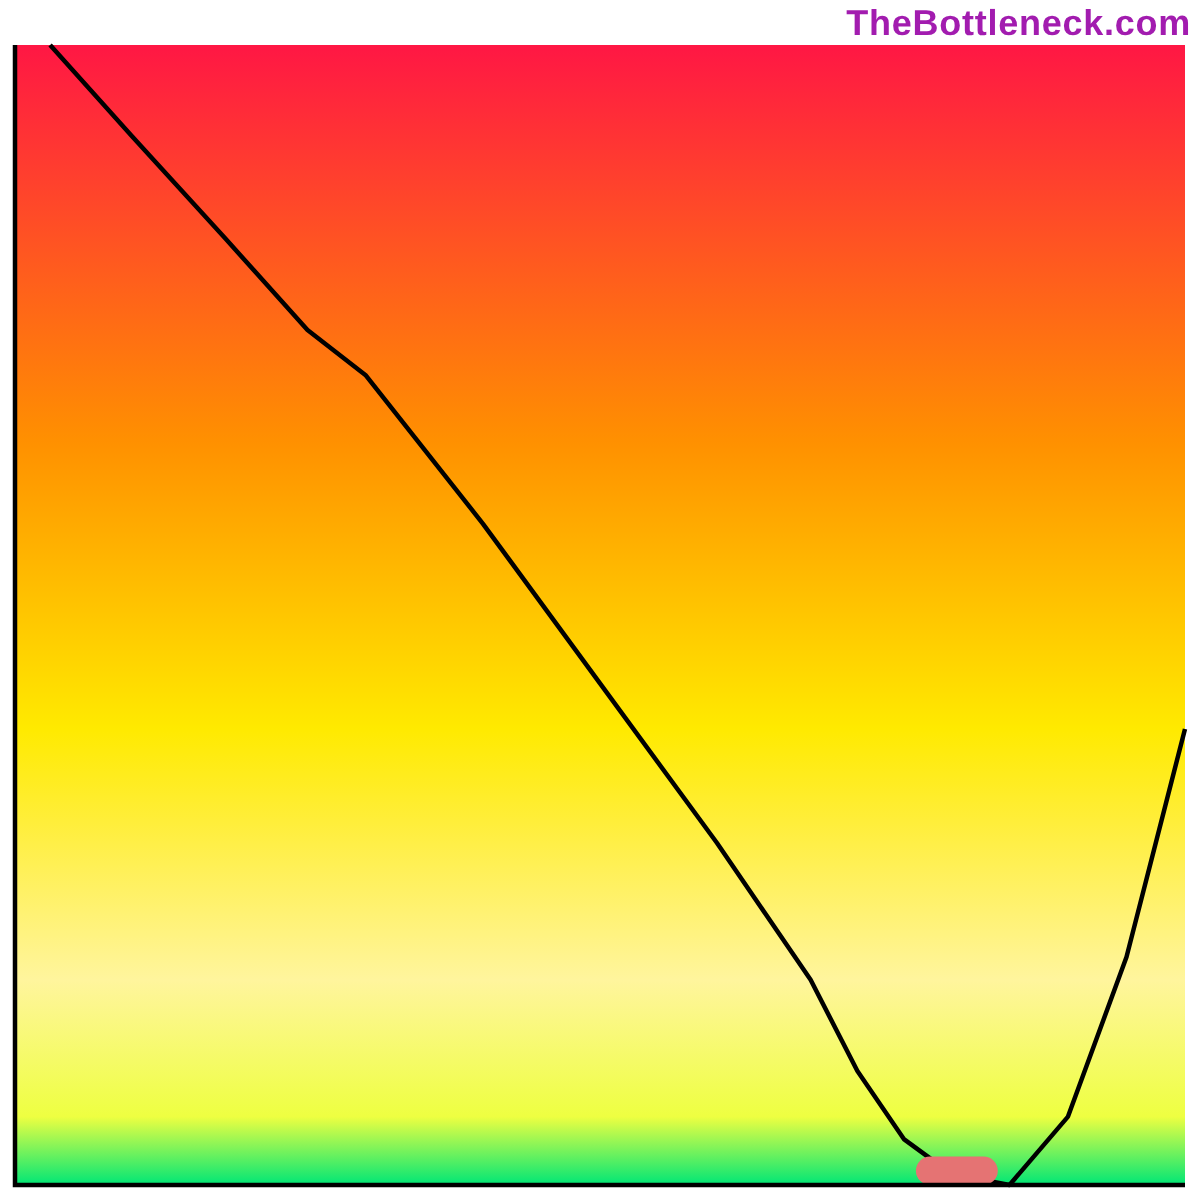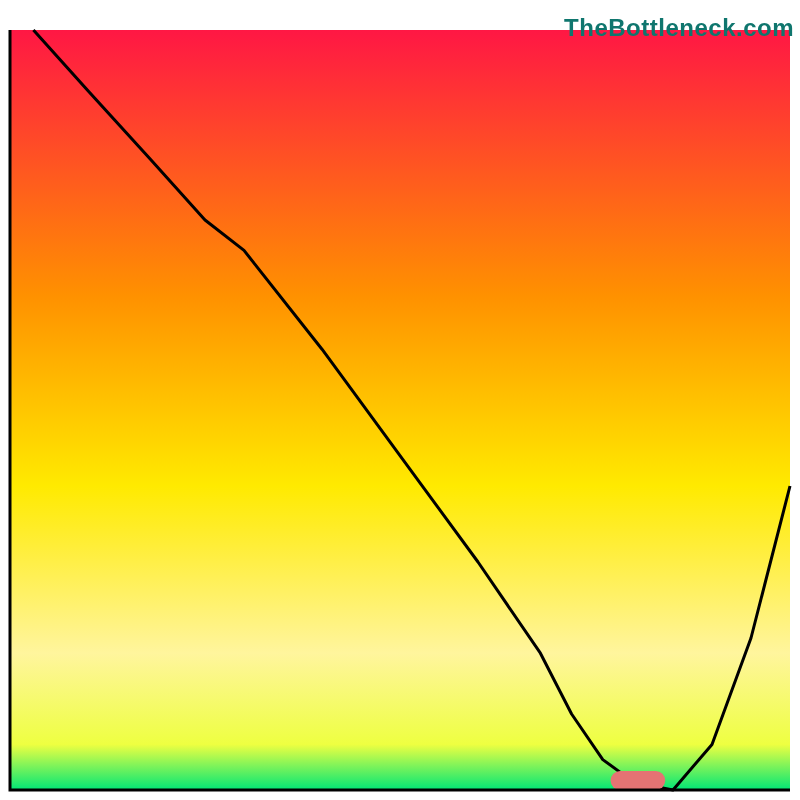--- a/index.html
+++ b/index.html
@@ -10,25 +10,25 @@
     background: #ffffff;
     font-family: Arial, Helvetica, sans-serif;
   }
   .container {
     position: relative;
     width: 800px;
     height: 800px;
   }
   .watermark {
     position: absolute;
-    top: 14px;
+    top: 2px;
     right: 6px;
     font-size: 24px;
     font-weight: bold;
-    color: #0f766e;
+    color: #a21caf;
     letter-spacing: 0.5px;
   }
   svg {
     display: block;
   }
 </style>
 </head>
 <body>
 
 <div class="container">

